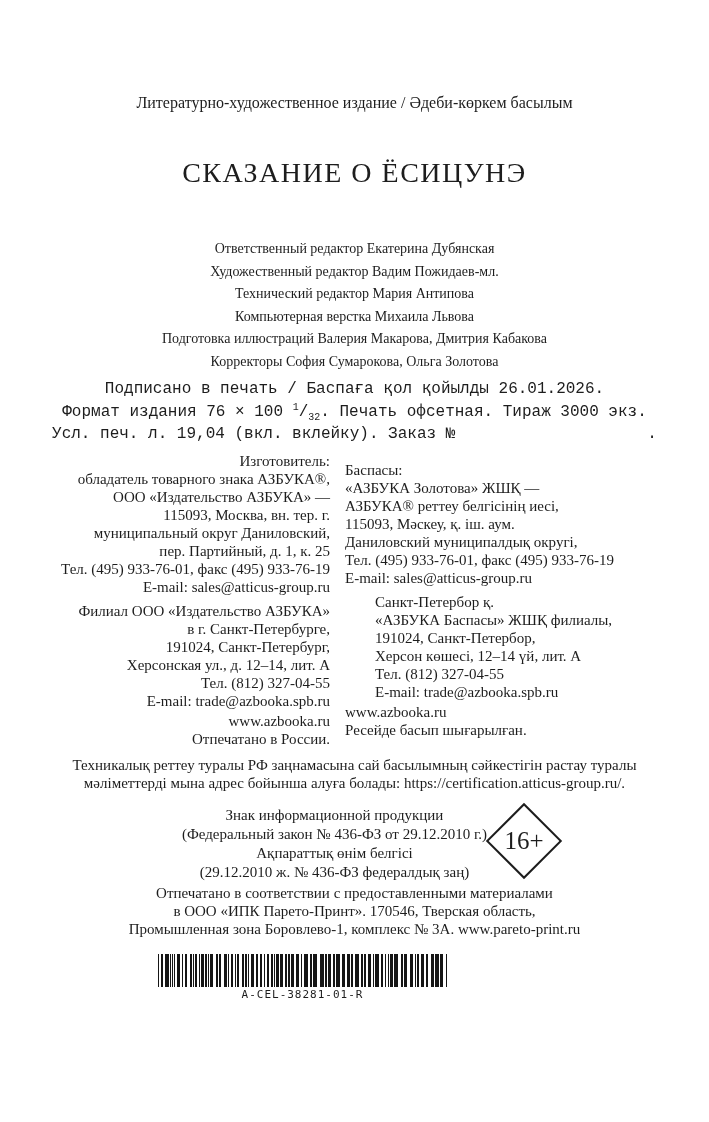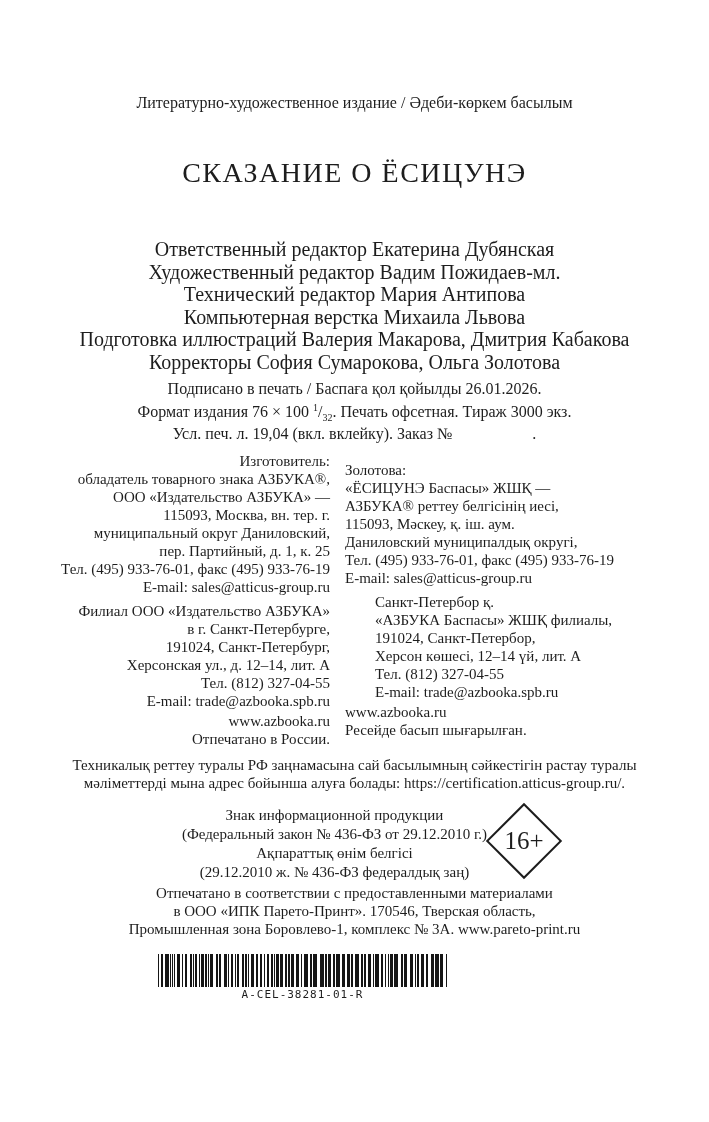--- a/index.html
+++ b/index.html
@@ -20,26 +20,26 @@
   .book-title {
     margin: 46px 0 0 0;
     text-align: center;
     font-size: 28px; line-height: 30px;
     font-weight: normal;
     letter-spacing: 1.5px;
   }
   .credits {
     margin-top: 50px;
     text-align: center;
-    font-size: 20px; line-height: 22.5px;
+    font-size: 14px; line-height: 22.5px;
   }
   .print-info {
     margin-top: 5px;
     text-align: center;
-    font-size: 16px; line-height: 22.5px;
+    font-size: 16px; line-height: 22.5px; font-family: Liberation Mono, monospace;
   }
   .print-info sup { font-size: 10px; vertical-align: super; line-height: 0; }
   .print-info sub { font-size: 10px; vertical-align: sub; line-height: 0; }
 
   .columns {
     margin-top: 6px;
     display: flex;
     font-size: 15px; line-height: 18px; align-items: center;
   }
   .col-left  { flex: 0 0 330px; text-align: right; }
@@ -142,22 +142,22 @@
         <div>Тел. (812) 327-04-55</div>
         <div>E-mail: trade@azbooka.spb.ru</div>
       </div>
       <div class="addr-block-3">
         <div>www.azbooka.ru</div>
         <div>Отпечатано в России.</div>
       </div>
     </div>
     <div class="col-right">
       <div class="addr-block-1">
-        <div>Золотова:</div>
-        <div>«ЁСИЦУНЭ Баспасы» ЖШҚ —</div>
+        <div>Баспасы:</div>
+        <div>«АЗБУКА Золотова» ЖШҚ —</div>
         <div>АЗБУКА® реттеу белгісінің иесі,</div>
         <div>115093, Мәскеу, қ. іш. аум.</div>
         <div>Даниловский муниципалдық округі,</div>
         <div>Тел. (495) 933-76-01, факс (495) 933-76-19</div>
         <div>E-mail: sales@atticus-group.ru</div>
       </div>
       <div class="addr-block-2">
         <div>Санкт-Петербор қ.</div>
         <div>«АЗБУКА Баспасы» ЖШҚ филиалы,</div>
         <div>191024, Санкт-Петербор,</div>

